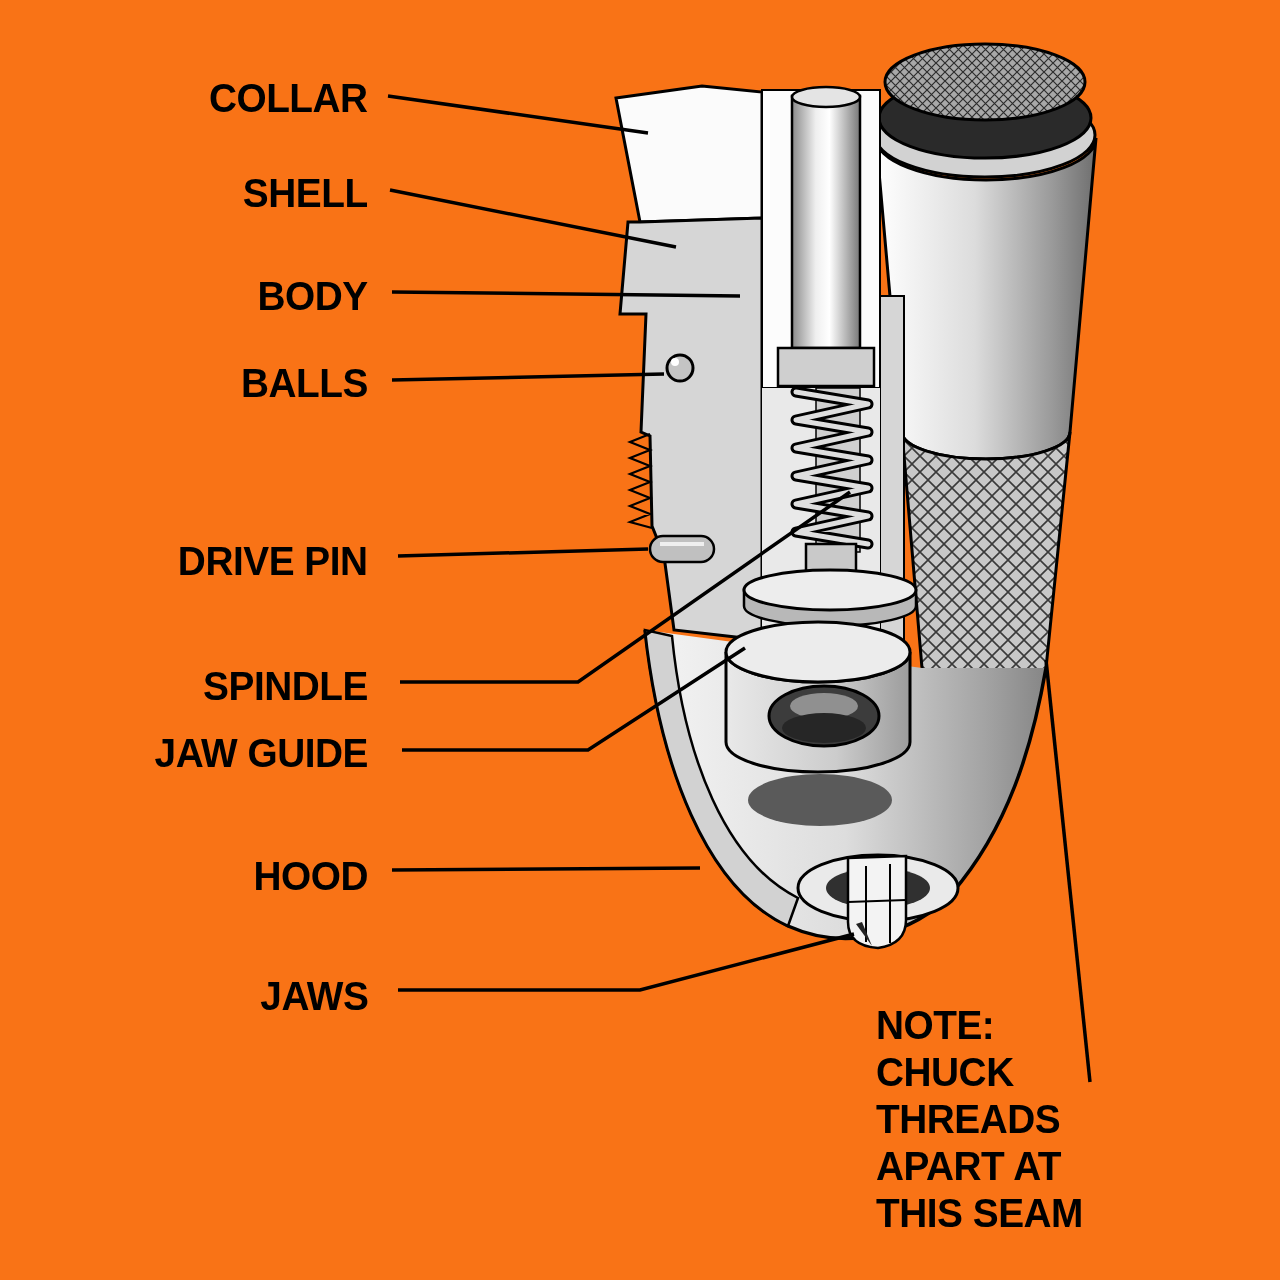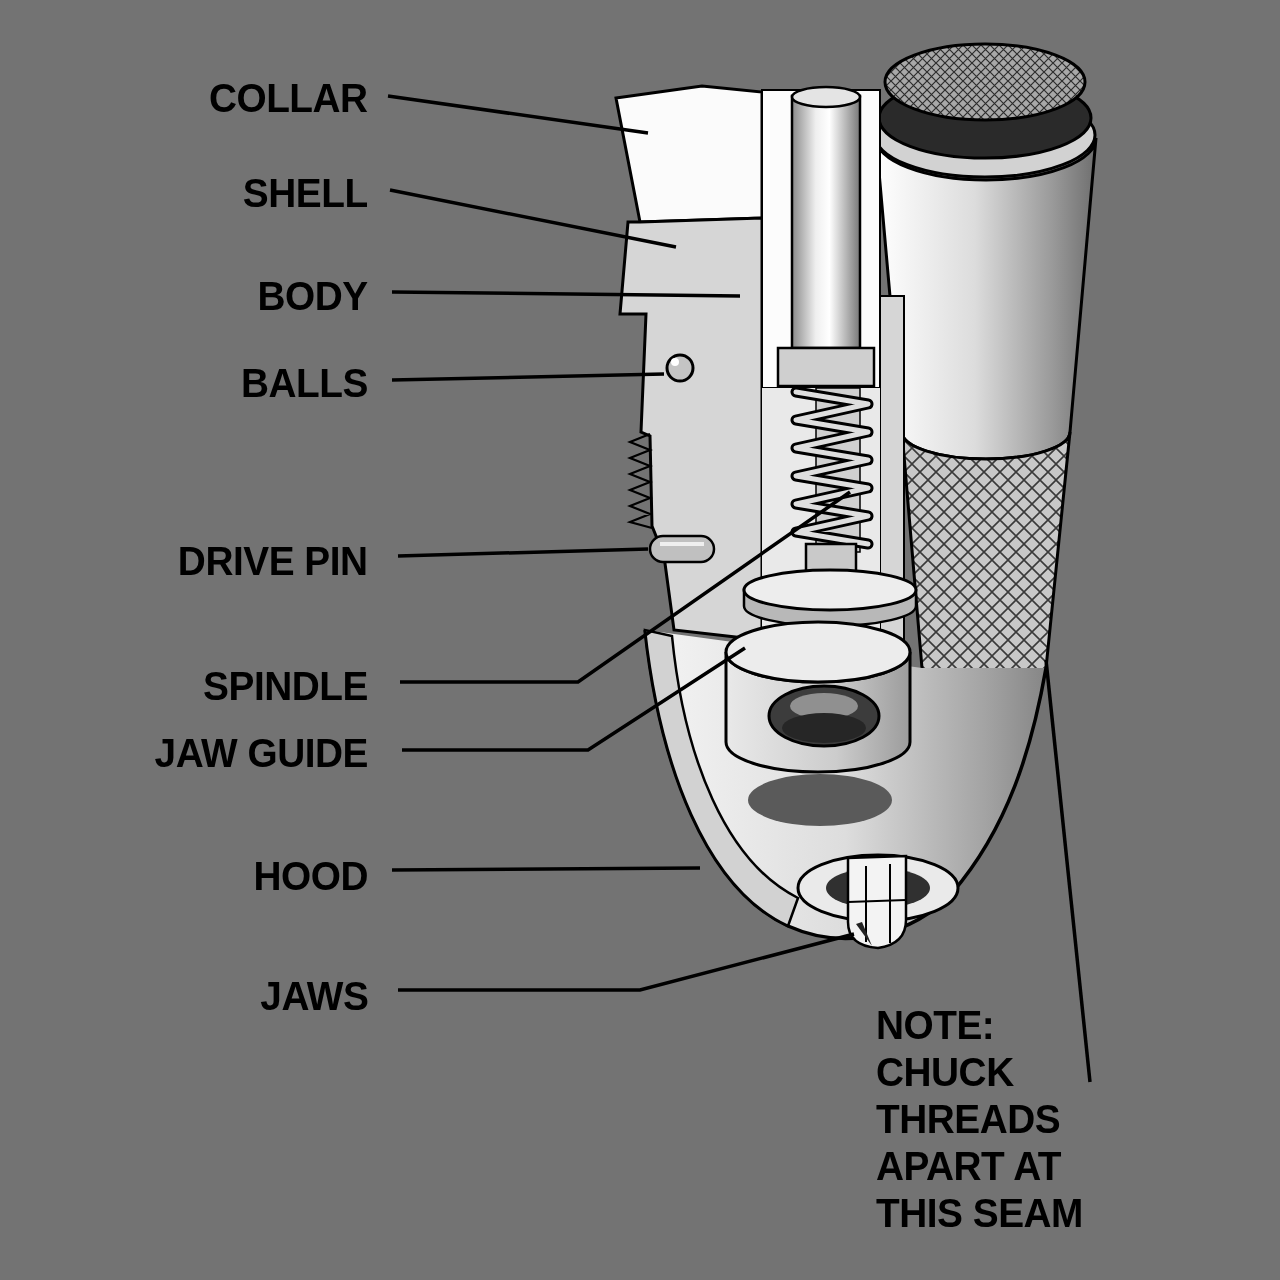--- a/index.html
+++ b/index.html
@@ -1,17 +1,17 @@
 <!DOCTYPE html>
 <html><head>
 <meta charset="utf-8">
 <style>
   html,body{margin:0;padding:0;background:#fff;}
   .canvas{
-    position:relative;width:1280px;height:1280px;background:#737373;
+    position:relative;width:1280px;height:1280px;background:#f97316;
     font-family:"Liberation Sans",sans-serif;overflow:hidden;
   }
   .art{position:absolute;left:0;top:0;}
   .lbl{
     position:absolute;right:912px;color:#000;white-space:nowrap;
     font:700 40px "Liberation Sans",sans-serif;letter-spacing:-0.5px;
     transform:scaleX(0.97);transform-origin:right center;
   }
   #lbl-collar{top:76px;}
   #lbl-shell{top:171px;}

